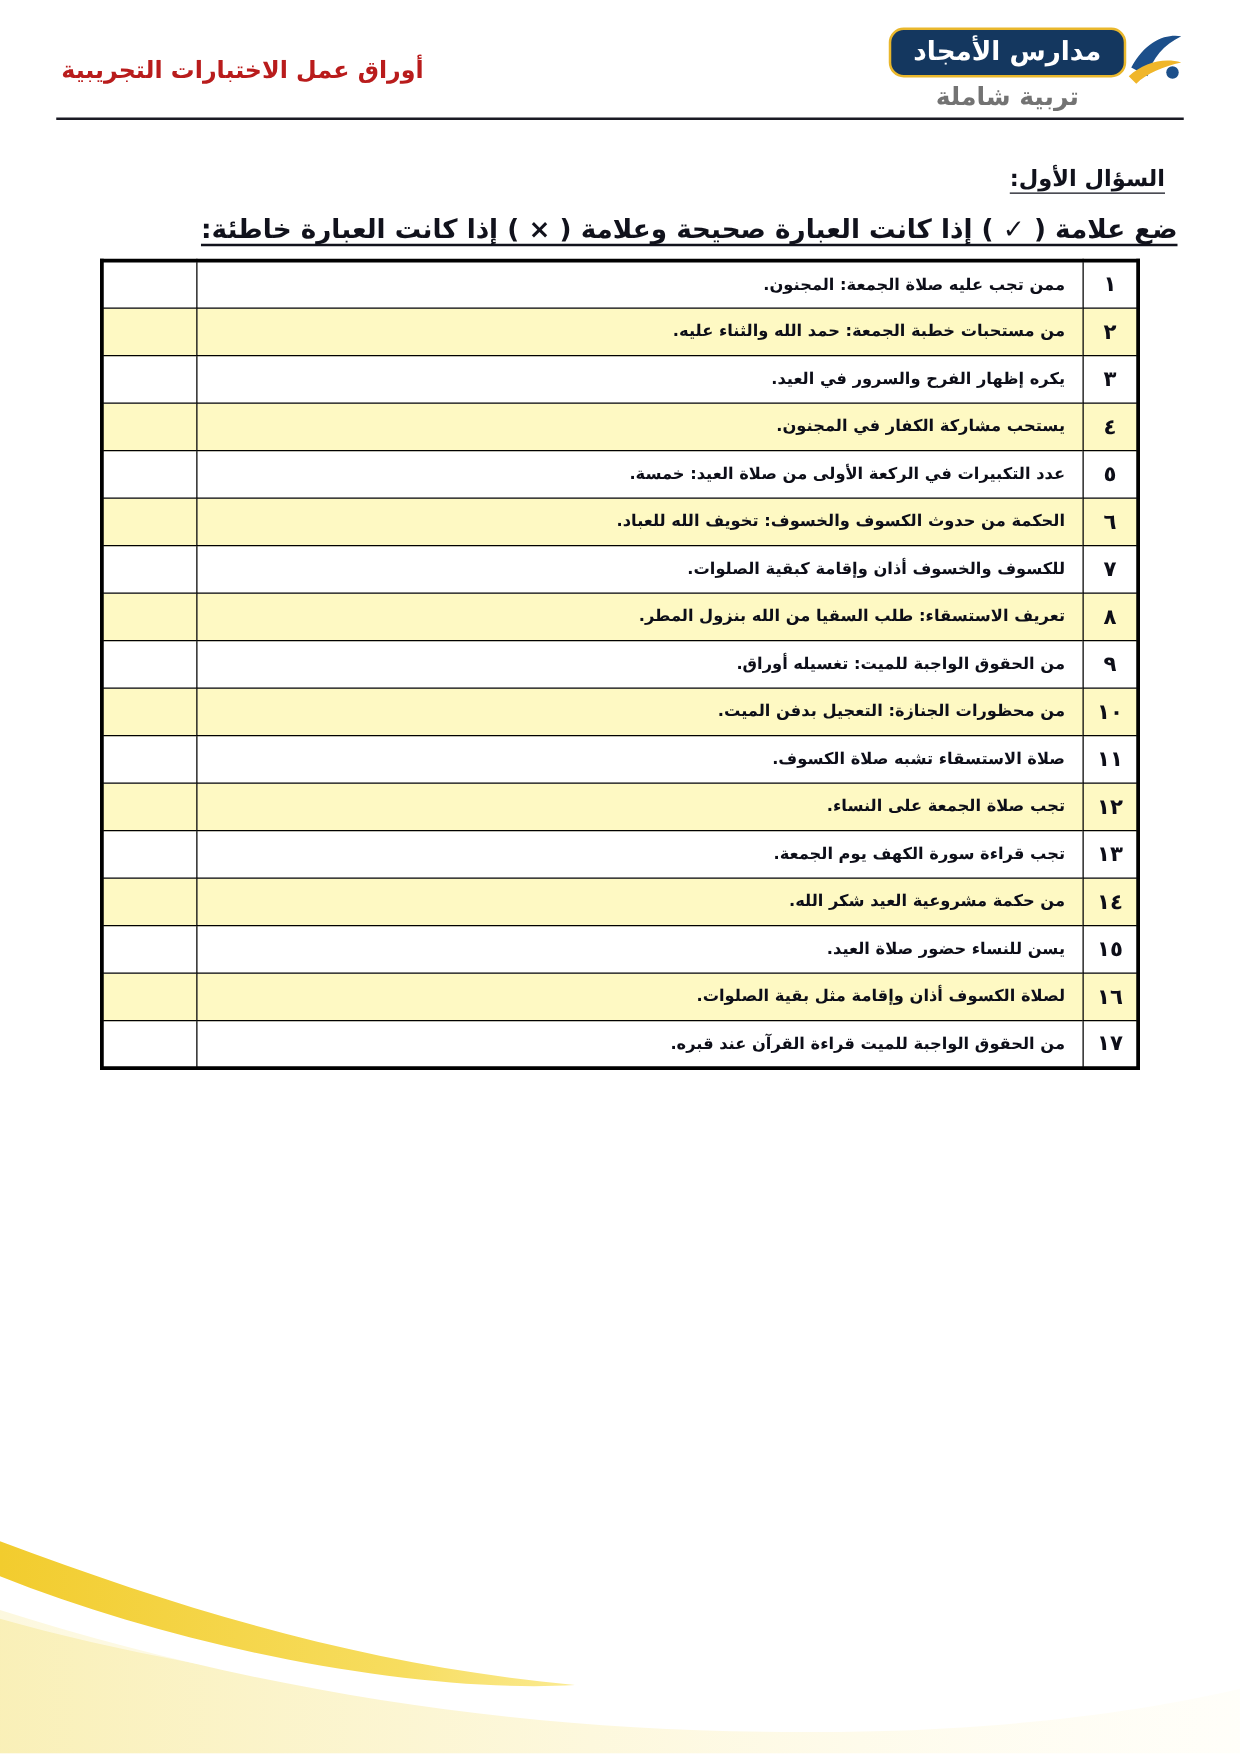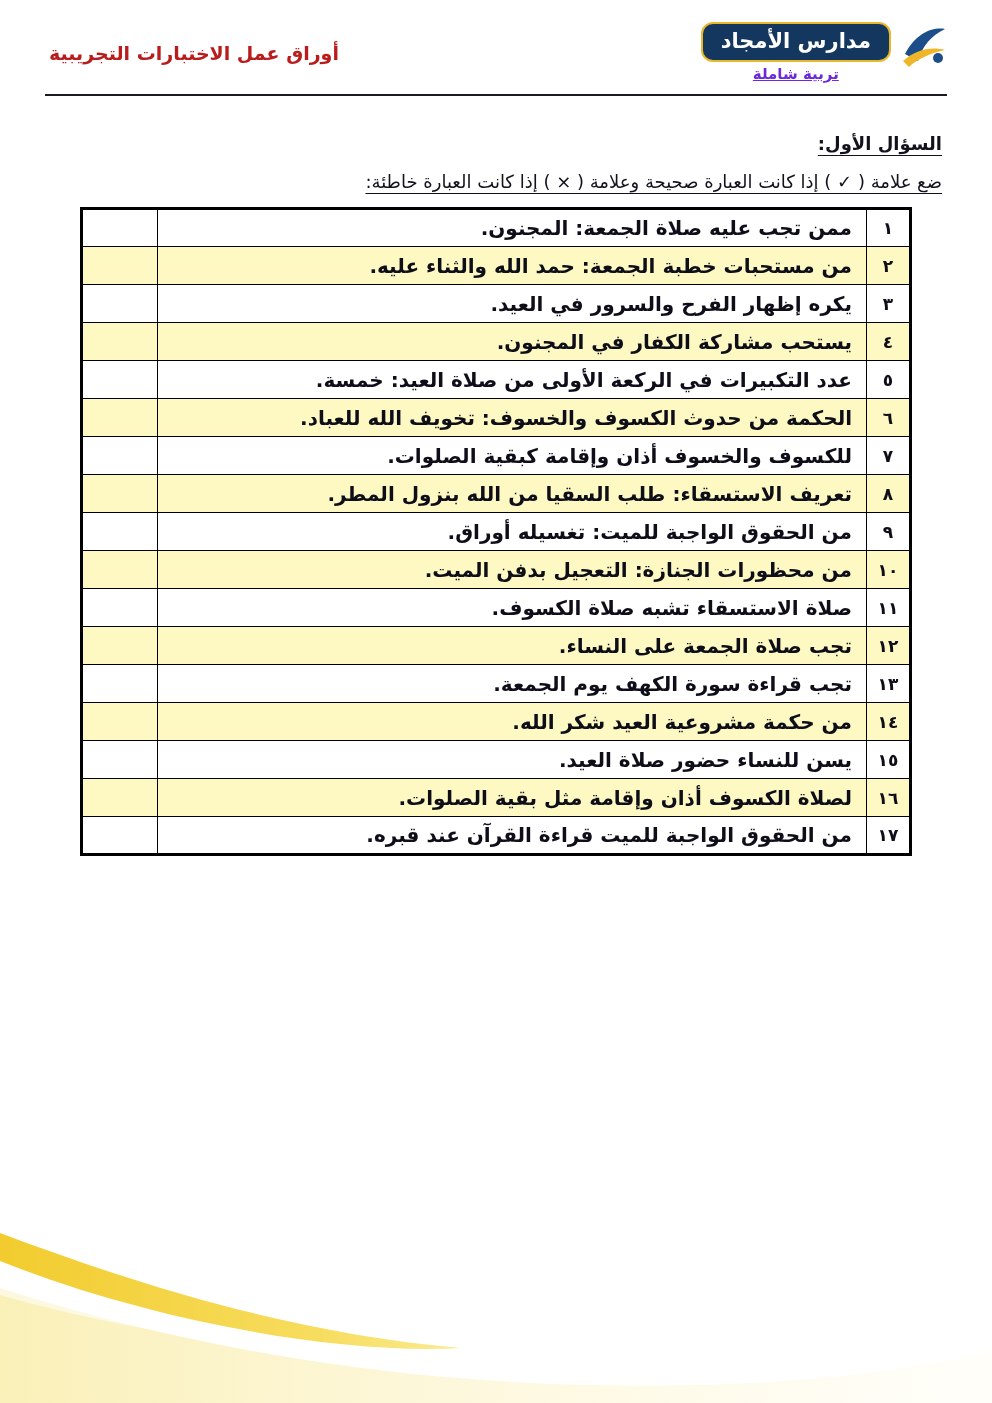--- a/index.html
+++ b/index.html
@@ -23,73 +23,72 @@
     top: 22px;
     right: 45px;
     left: 45px;
     display: flex;
     justify-content: space-between;
     align-items: center;
   }
   .logo {
     display: flex;
     align-items: flex-start;
-    gap: 10px;
+    gap: 0;
   }
   .logo-mark { display: block; margin-top: 2px; }
   .logo-text { display: flex; flex-direction: column; align-items: center; }
   .logo-pill {
     background: #14375f;
     color: #ffffff;
     border: 2.5px solid #e9b72c;
     border-radius: 12px;
     padding: 5px 18px 7px 18px;
     font-size: 21px;
     font-weight: bold;
     white-space: nowrap;
   }
   .logo-tagline {
-    color: #6d28d9;
-    font-size: 15px;
+    color: #737373;
+    font-size: 20px;
     font-weight: bold;
     margin-top: 3px;
-    text-decoration: underline;
   }
   .doc-title {
     font-size: 19px;
     font-weight: bold;
     color: #b91c1c;
     margin-left: 4px;
   }
   .rule {
     position: absolute;
     top: 94px;
     right: 45px;
     left: 45px;
     height: 2px;
     background: #1a1a24;
   }
 
   
   .q-title {
     position: absolute;
     top: 133px;
-    right: 50px;
+    right: 60px;
     font-size: 18px;
     font-weight: bold;
     color: #11121c;
     text-decoration: underline;
     text-underline-offset: 5px;
   }
   .q-instruction {
     position: absolute;
     top: 171px;
     right: 50px;
-    font-size: 18px;
-    font-weight: normal;
+    font-size: 21px;
+    font-weight: bold;
     color: #11121c;
     text-decoration: underline;
     text-underline-offset: 5px;
   }
 
   
   .statements {
     position: absolute;
     top: 207px;
     right: 80px;
@@ -107,21 +106,21 @@
   .statements td.num {
     width: 44px;
     text-align: center;
     font-weight: bold;
     font-size: 17px;
   }
   .statements td.statement {
     text-align: right;
     padding: 0 14px;
     font-weight: bold;
-    font-size: 20px;
+    font-size: 13px;
   }
   .statements td.answer { width: 76px; }
   .statements tr.shaded td { background: #fef9c3; }
 
   
   .swoosh {
     position: absolute;
     bottom: 0;
     left: 0;
     width: 992px;

